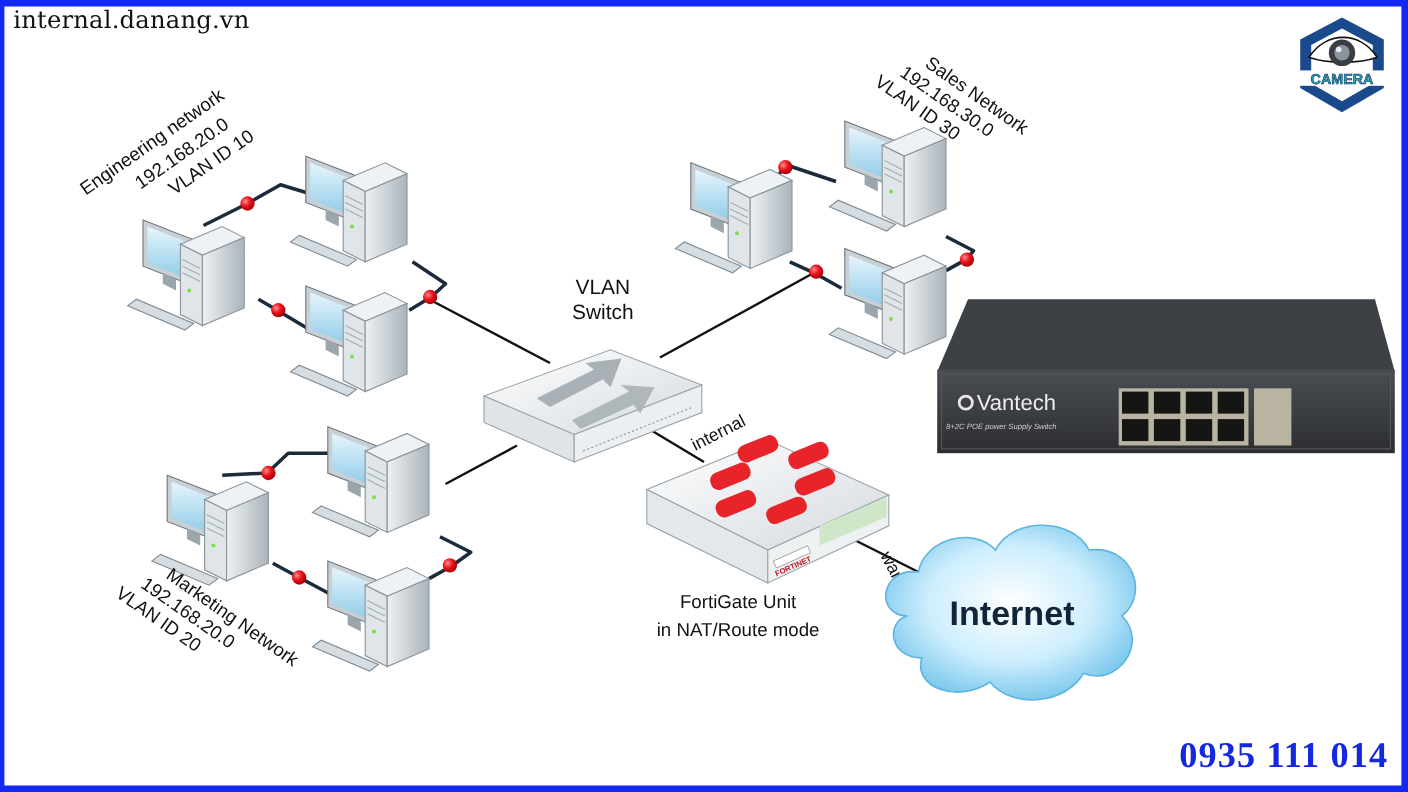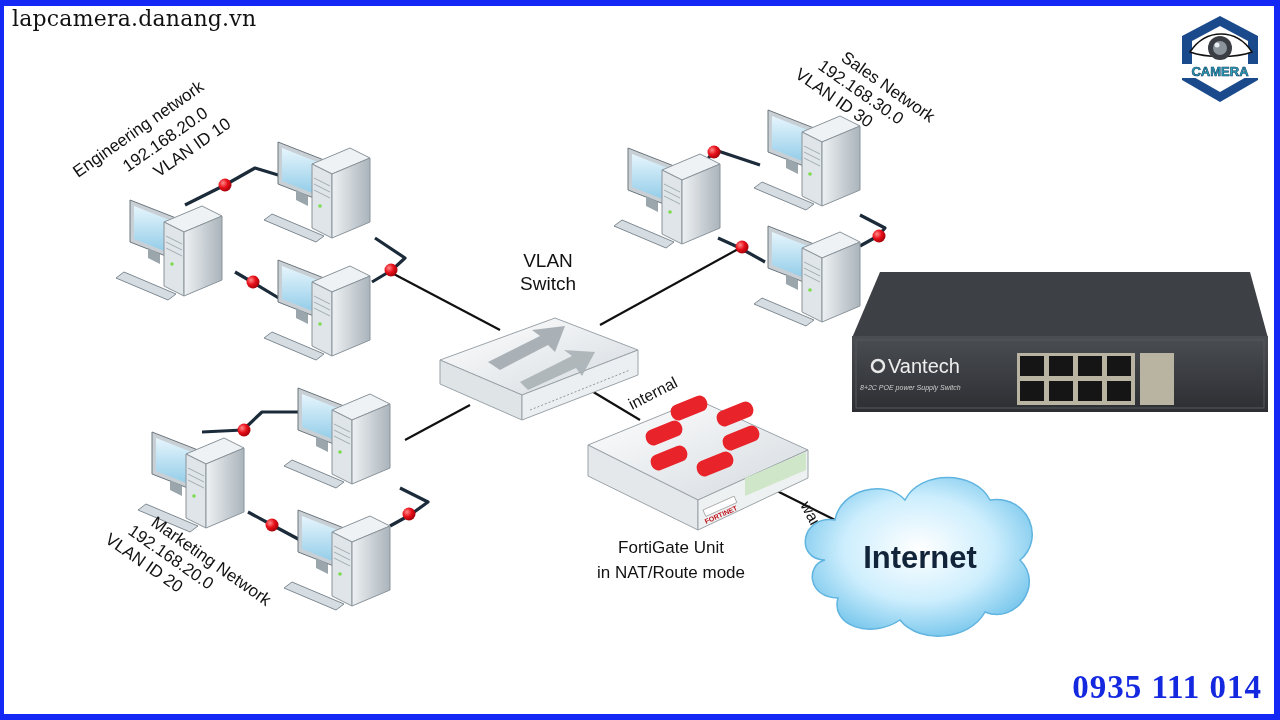--- a/index.html
+++ b/index.html
@@ -182,21 +182,21 @@
         <rect x="1049" y="381" width="24" height="20"></rect>
         <rect x="1078" y="381" width="24" height="20"></rect>
         <rect x="1107" y="381" width="24" height="20"></rect>
         <rect x="1144" y="356" width="26" height="20"></rect>
         <rect x="1144" y="381" width="26" height="20"></rect>
       </g>
     <rect x="1140" y="353" width="34" height="52" fill="#b9b3a2"></rect>
   </g>
 </svg>
 
-<div class="watermark">lapcamera.danang.vn</div>
+<div class="watermark">internal.danang.vn</div>
 
 <div class="logo">
   <svg width="88" height="90" viewBox="0 0 88 90">
     <polygon points="44,2 82,22 82,66 44,88 6,66 6,22" fill="#1b4a8c"></polygon>
     <polygon points="44,12 72,27 72,62 44,78 16,62 16,27" fill="#ffffff"></polygon>
     <path d="M14,38 C30,14 60,14 76,38 C60,44 30,44 14,38 Z" fill="#fff" stroke="#111" stroke-width="1.5"></path>
     <circle cx="44" cy="34" r="12" fill="#3a3e44"></circle>
     <circle cx="44" cy="34" r="7" fill="#8b949b"></circle>
     <circle cx="41" cy="31" r="2.5" fill="#e8eef1"></circle>
     <rect x="4" y="50" width="80" height="14" fill="#fff"></rect>

